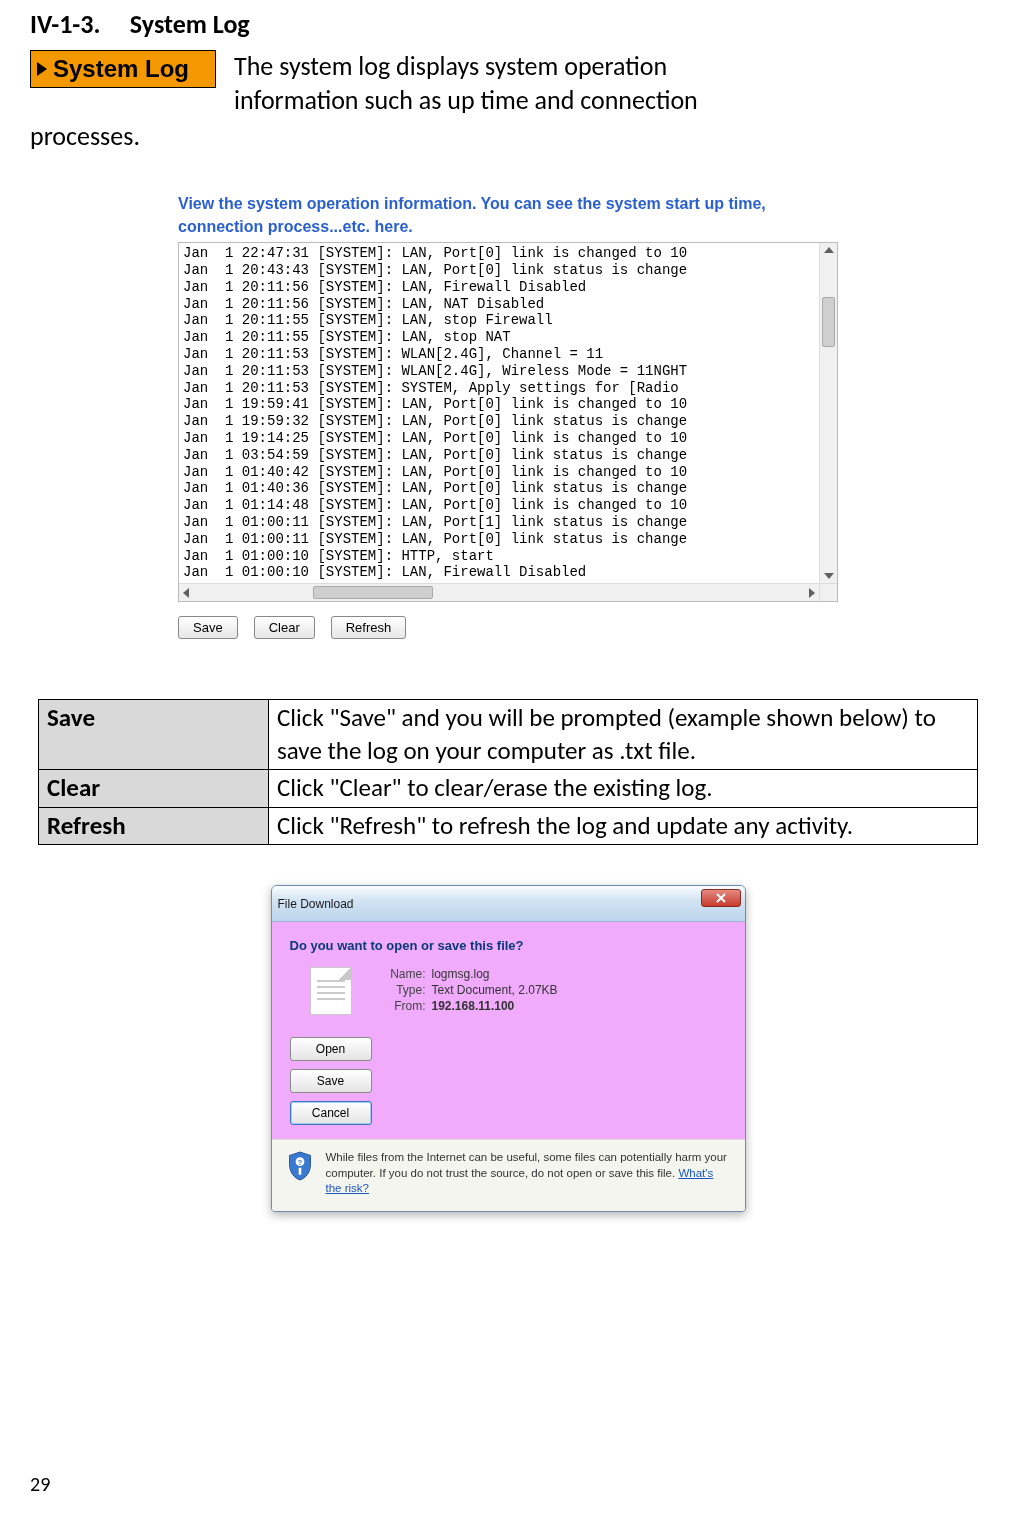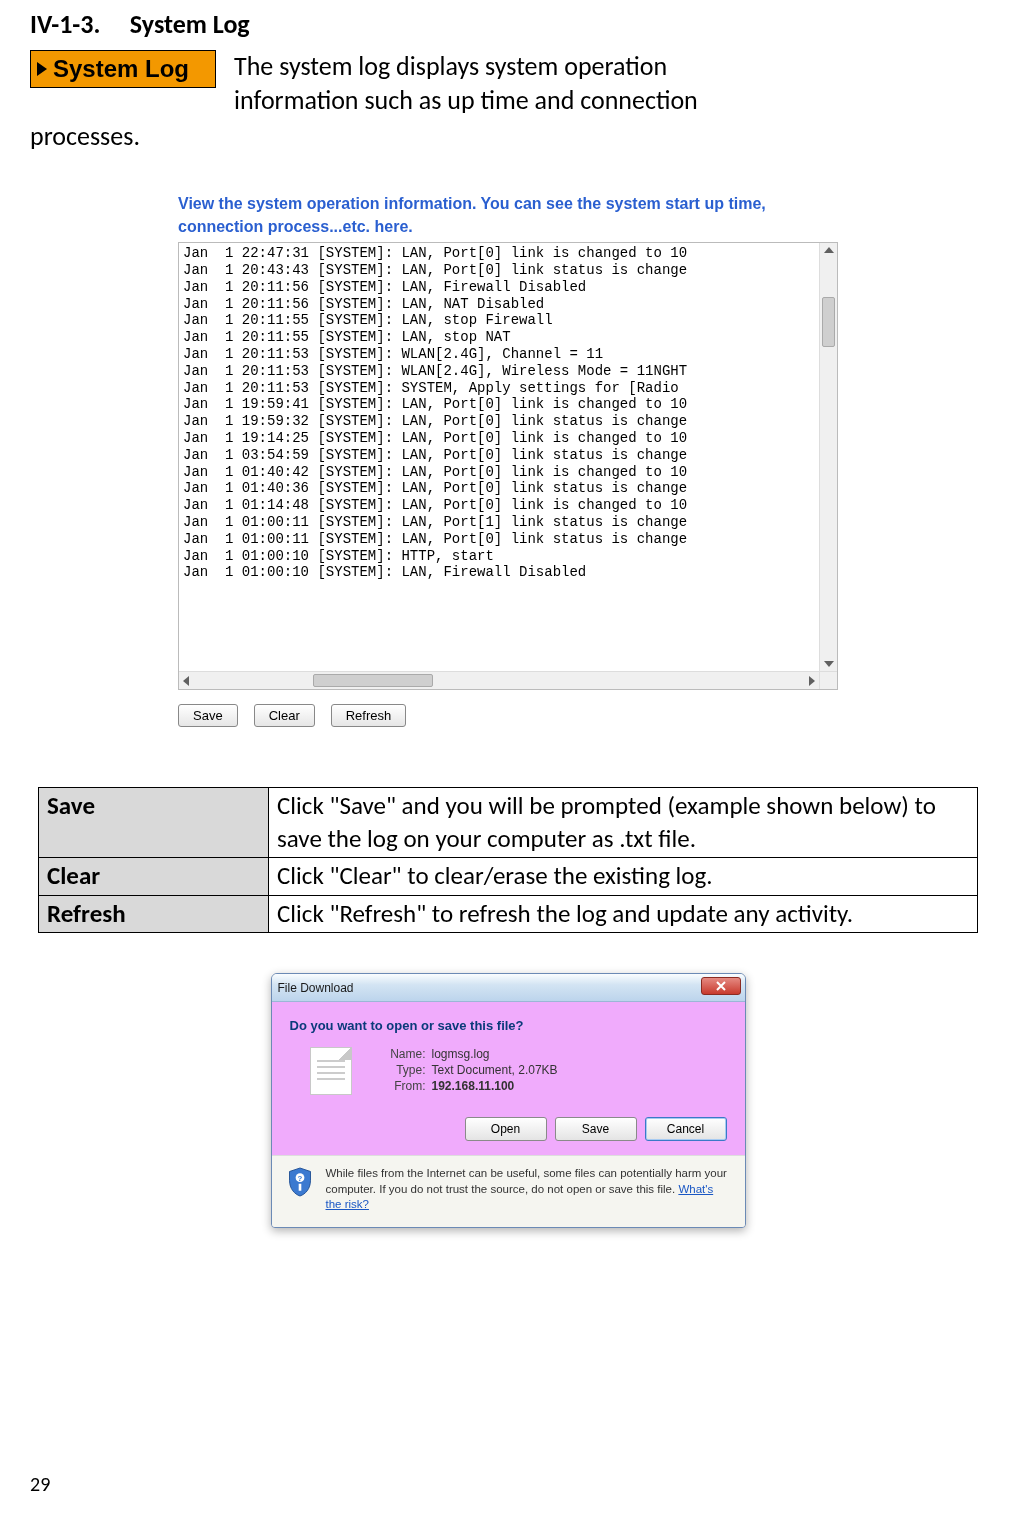--- a/index.html
+++ b/index.html
@@ -66,21 +66,21 @@
     font-weight: bold;
     font-size: 16px;
     font-family: Arial, sans-serif;
     line-height: 1.4;
     margin-bottom: 4px;
   }
   .log-box-wrap {
     border: 1px solid #bbb;
     background: #fff;
     position: relative;
-    height: 448px;
+    height: 360px;
     display: flex;
     flex-direction: column;
   }
   .log-content-area {
     flex: 1;
     display: flex;
     overflow: hidden;
   }
   .log-lines {
     flex: 1;
@@ -162,21 +162,21 @@
     border: 1px solid #6b8ab5;
     border-radius: 6px 6px 4px 4px;
     background: #f0f0f0;
     font-family: "Segoe UI", Tahoma, sans-serif;
     font-size: 12px;
     box-shadow: 0 3px 10px rgba(0,0,0,0.3);
     overflow: hidden;
   }
   .dialog-titlebar {
     background: linear-gradient(#fafdff, #d3e4f3 40%, #bcd4ec);
-    height: 28px;
+    height: 36px;
     display: flex;
     align-items: center;
     padding: 12px 6px;
     position: relative;
     border-bottom: 1px solid #9bb6d6;
   }
   .dialog-title {
     color: #1a1a1a;
   }
   .dialog-close {
@@ -222,23 +222,24 @@
   .file-icon .lines {
     position:absolute; left:6px; right:6px; top:12px;
   }
   .file-icon .lines div { height:2px; background:#ccc; margin-bottom:4px; }
   .file-details { font-size: 12px; color:#333; }
   .file-details .row { display:flex; margin-bottom:2px; }
   .file-details .label { width:46px; text-align:right; margin-right:6px; color:#444;}
   .file-details .val.bold { font-weight:bold; }
   .dialog-buttons {
     display:flex;
-    justify-content:flex-end;
+    justify-content:flex-start;
     gap:8px;
     margin-top:22px;
+    flex-direction:column;
   }
   .dlg-btn {
     font-family: "Segoe UI", Tahoma, sans-serif;
     font-size: 12px;
     padding: 4px 0;
     width: 82px;
     text-align:center;
     background: linear-gradient(#fff,#e4e4e4);
     border: 1px solid #8a8a8a;
     border-radius: 3px;

